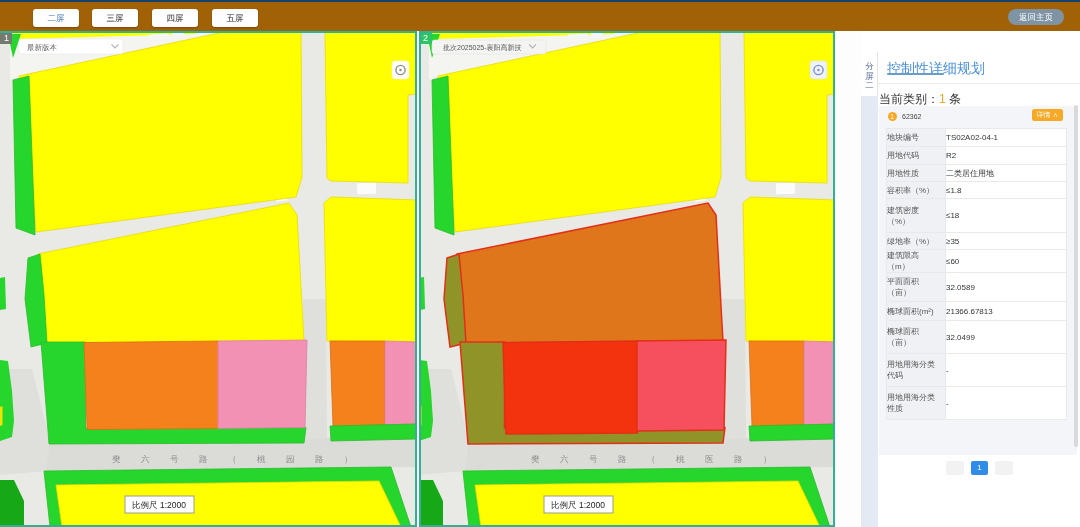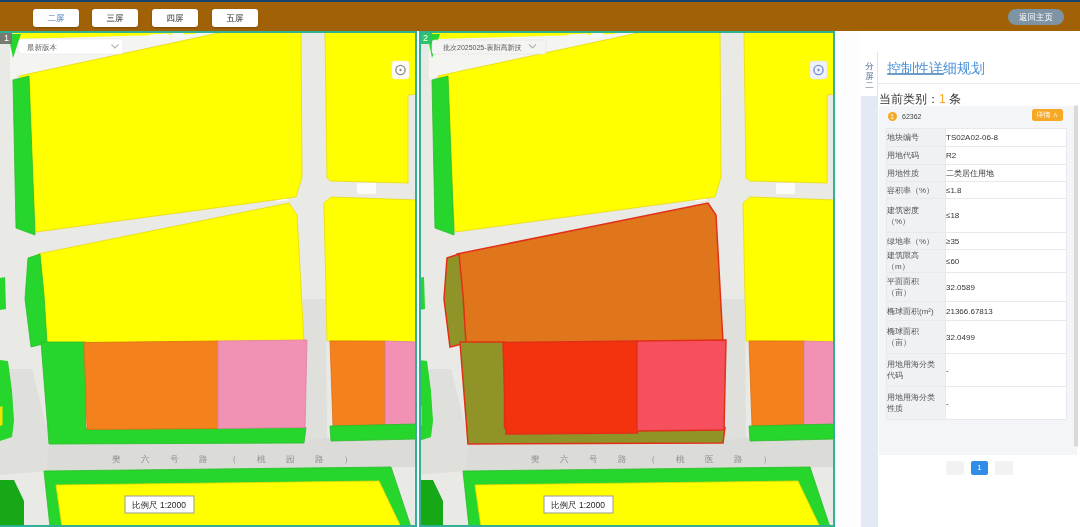--- a/index.html
+++ b/index.html
@@ -154,21 +154,21 @@
       </div>
     <div class="cat">当前类别：<b>1</b> 条</div>
     <div class="card">
       <div class="cic">1</div>
         <div class="cid">62362</div>
         <div class="det">详情 ∧</div>
       <table class="tbl">
           <tbody>
             <tr style="height:18px">
               <td class="lb">地块编号</td>
-              <td class="vl">TS02A02-06-8</td>
+              <td class="vl">TS02A02-04-1</td>
             </tr>
             <tr style="height:18px">
               <td class="lb">用地代码</td>
               <td class="vl">R2</td>
             </tr>
             <tr style="height:17px">
               <td class="lb">用地性质</td>
               <td class="vl">二类居住用地</td>
             </tr>
             <tr style="height:17px">

